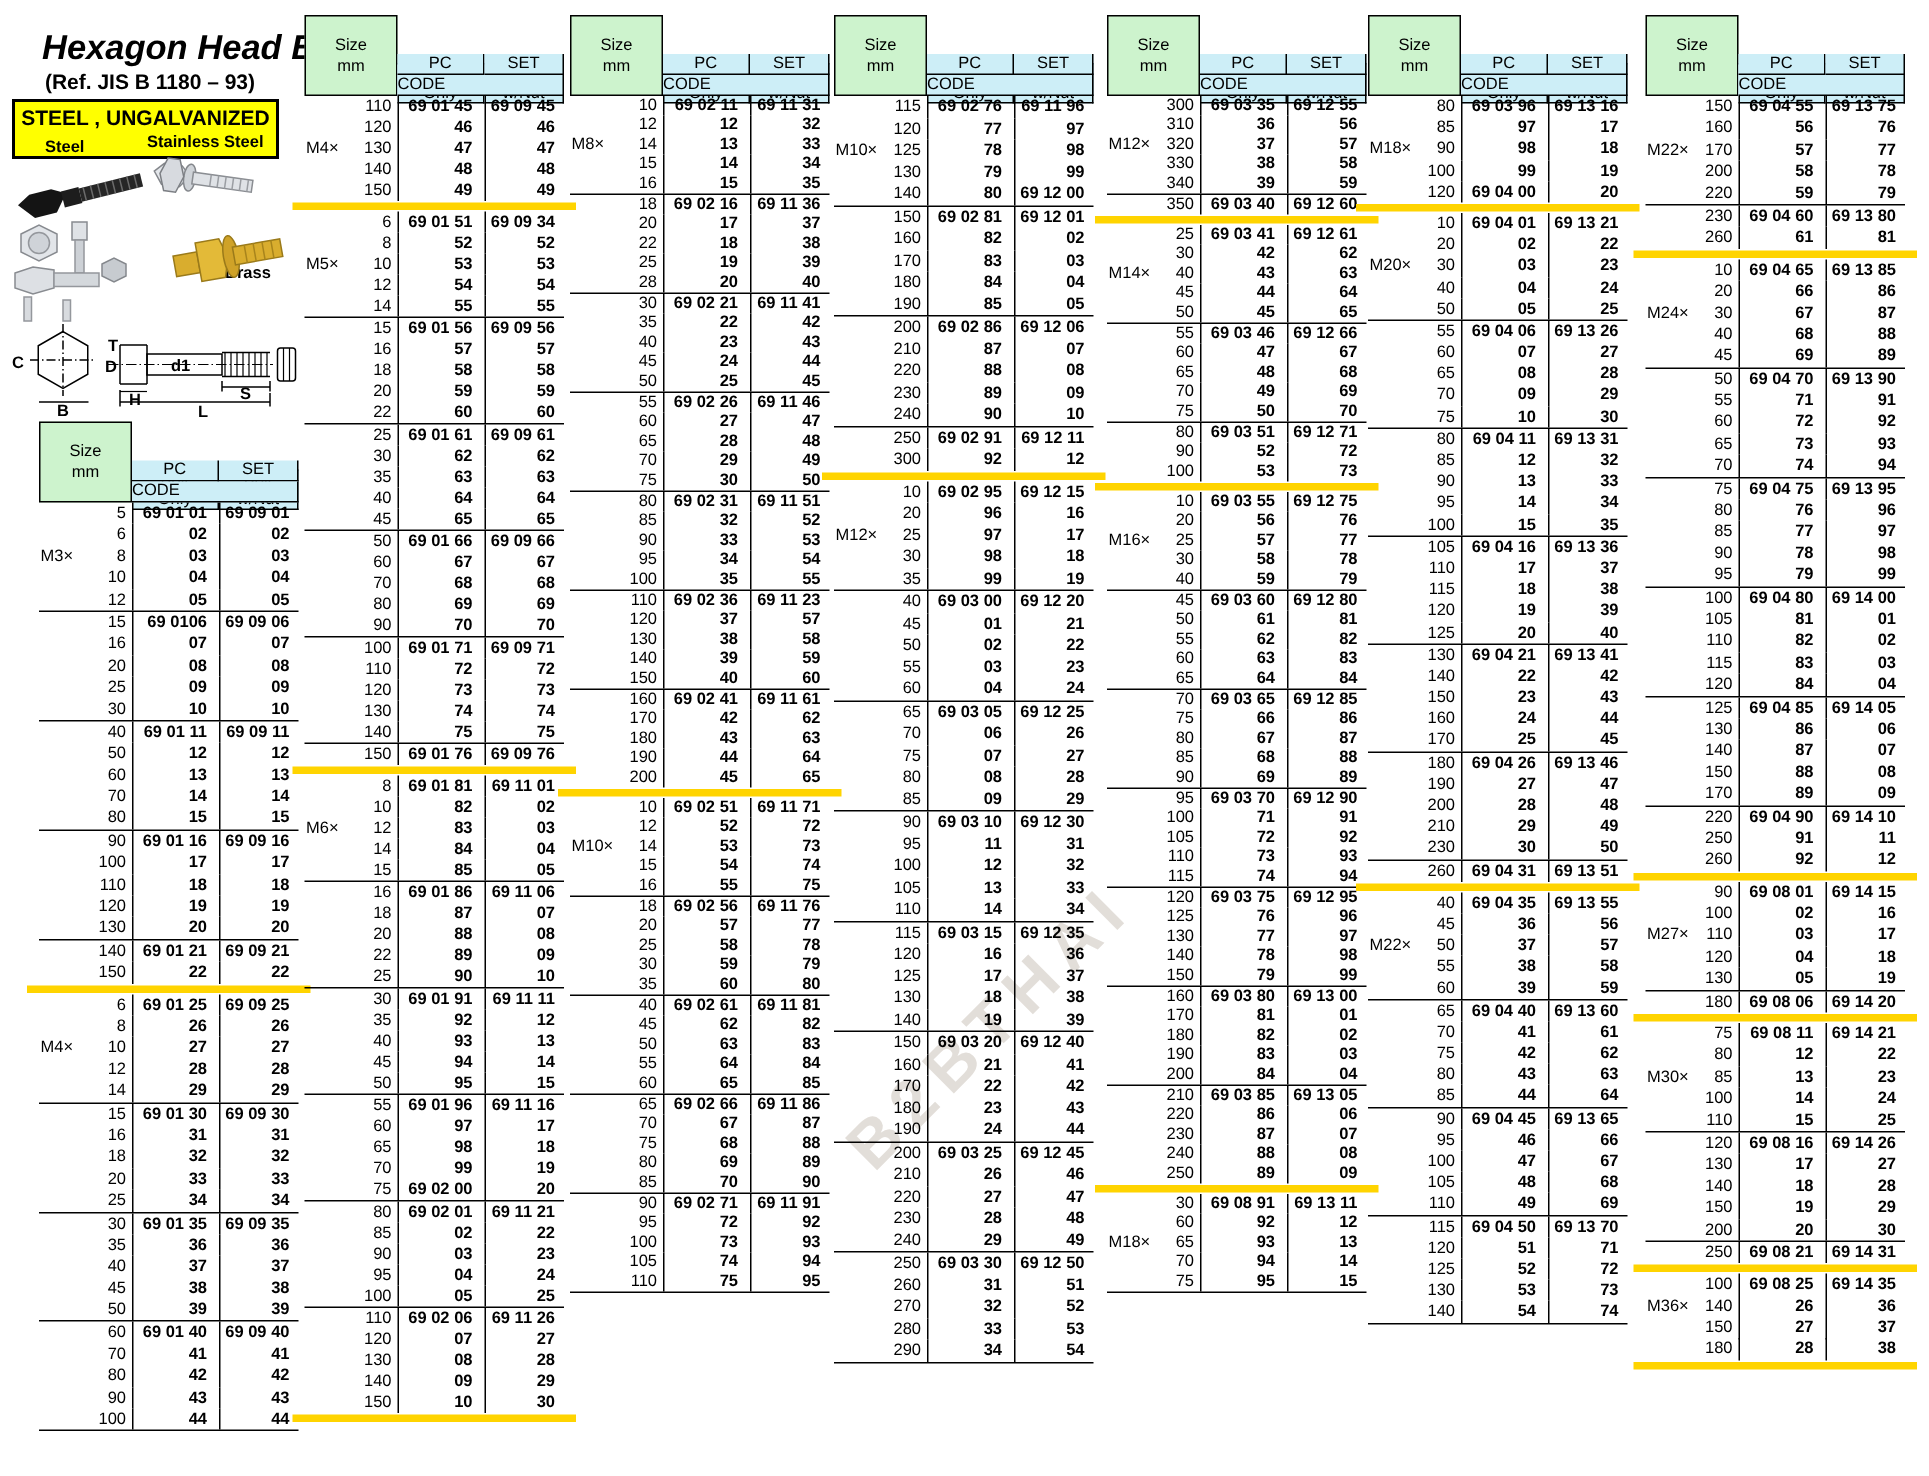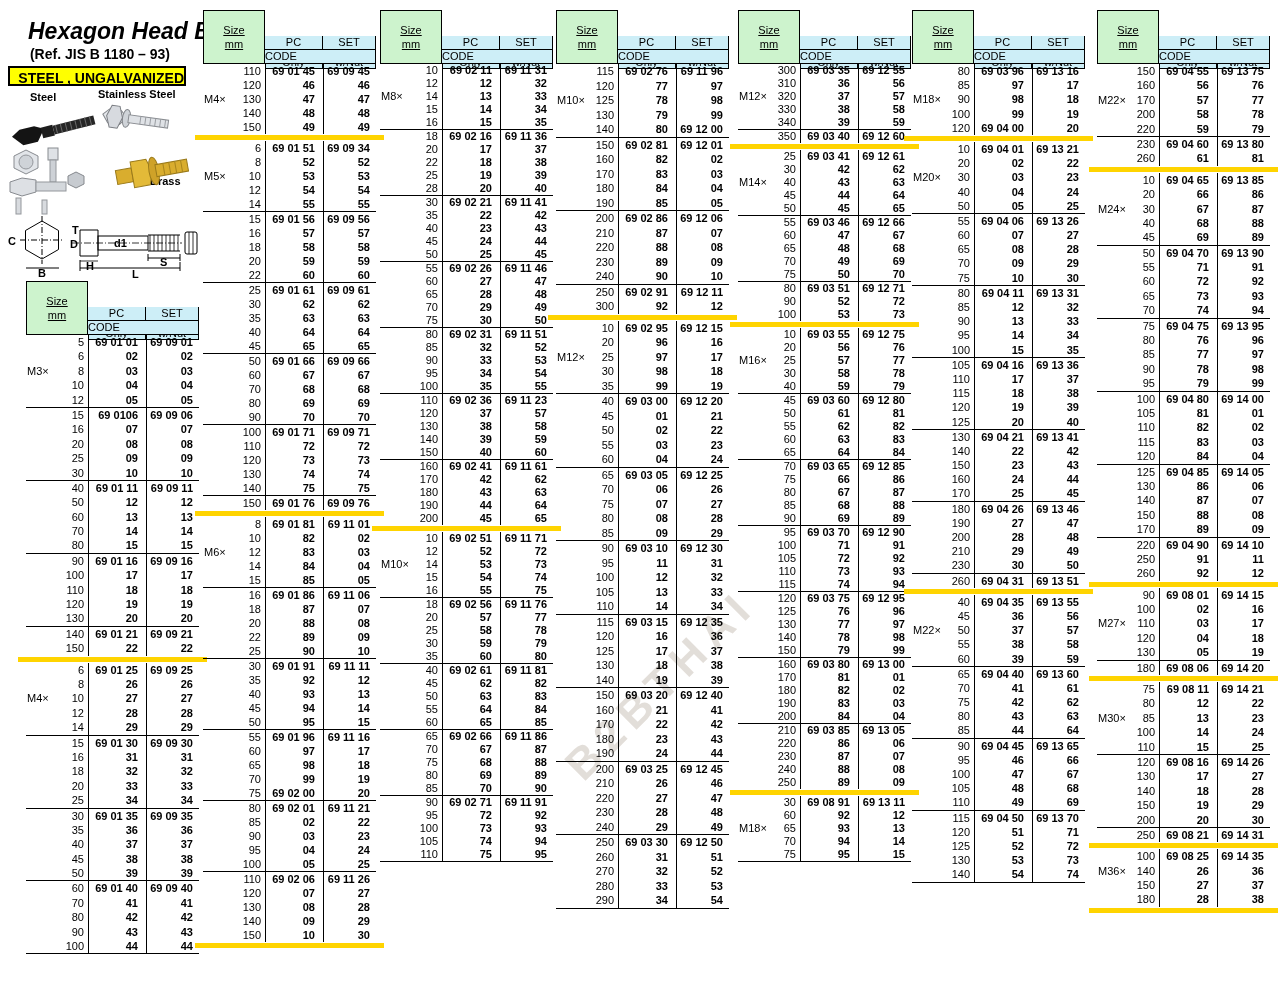--- a/index.html
+++ b/index.html
@@ -4,35 +4,35 @@
 <style>
   * { box-sizing: border-box; margin: 0; padding: 0; }
   :root { --green:#cdf3cd; --cyan:#cdeef7; --ysep:#ffd400; --banner:#ffff00; }
   body { background:#888; }
   .page { position:relative; width:1286px; height:984px; background:#ffffff; overflow:hidden;
           font-family:"Liberation Sans", sans-serif; }
 
   
   .title { position:absolute; left:28px; top:18px; font-size:23px; font-weight:bold; font-style:italic; color:#000; }
   .ref   { position:absolute; left:20px; top:46px; width:160px; text-align:center; font-size:14px; font-weight:bold; }
-  .banner{ position:absolute; left:8px; top:66px; width:178px; height:20px; background:var(--banner);
-           border:2px solid #000; text-align:right; line-height:21px; font-size:14px; font-weight:bold; }
+  .banner{ position:absolute; left:8px; top:66px; width:178px; height:40px; background:var(--banner);
+           border:2px solid #000; text-align:center; line-height:21px; font-size:14px; font-weight:bold; }
   .imgs  { position:absolute; left:2px; top:88px; width:200px; height:190px; }
   .imgs text { font-size:11px; font-weight:bold; fill:#000; font-family:"Liberation Sans",sans-serif; }
 
   
   .watermark { position:absolute; left:450px; top:660px; width:420px; text-align:center;
                transform:rotate(-45deg); font-size:44px; font-weight:bold; letter-spacing:8px;
                color:#c7beb4; opacity:.5; pointer-events:none; }
 
   
   .btable { position:absolute; width:173px; font-size:11px; color:#000; }
   .thead  { display:grid; grid-template-columns:62px 111px; height:54px; }
   .hsize  { background:var(--green); border:1px solid #000; display:flex; flex-direction:column;
-            align-items:center; justify-content:center; line-height:1.3;text-decoration:underline; }
+            align-items:center; justify-content:center; line-height:1.3; }
   .hright { display:grid; grid-template-rows:26px 14px 14px; }
   .hr1 { display:grid; grid-template-columns:58px 53px;margin-top:32px; }
   .hr1 div { background:var(--cyan); border:1px solid #000; border-left:none; text-align:center; line-height:1.1; padding-top:1px; }
   .hr2 { display:grid; grid-template-columns:58px 53px; }
   .hr2 div { background:var(--cyan); border:1px solid #000; border-left:none; border-top:none; text-align:center; line-height:12px; }
   .hr3 { background:var(--cyan); border:1px solid #000; border-left:none; border-top:none; line-height:12px; }
 
   .trow { display:grid; grid-template-columns:33px 29px 58px 53px; height:var(--rh); line-height:var(--rh); }
   .pfx  { text-align:left;  padding-left:1px; white-space:nowrap; }
   .sz   { text-align:right; padding-right:4px; }

